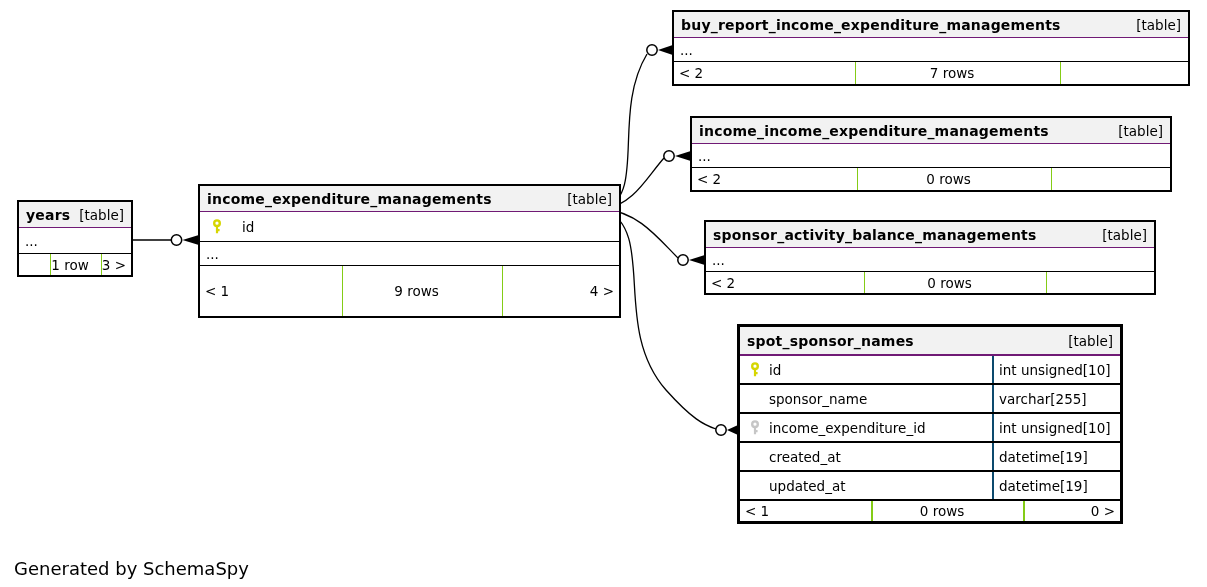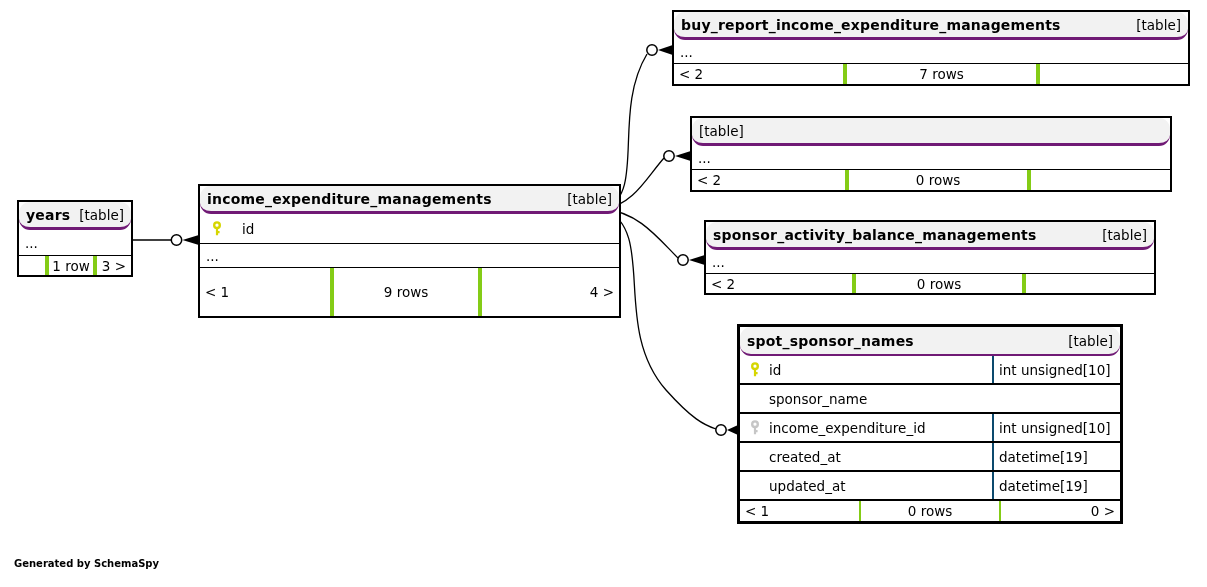--- a/index.html
+++ b/index.html
@@ -3,47 +3,47 @@
 <meta charset="utf-8">
 <style>
   html,body{margin:0;padding:0;background:#ffffff;}
   #canvas{position:relative;width:1207px;height:587px;background:#fff;
           font-family:"DejaVu Sans","Liberation Sans",sans-serif;color:#000;overflow:hidden;}
   #wires{position:absolute;left:0;top:0;width:1207px;height:587px;}
 
   .tbl{position:absolute;background:#fff;border:2px solid #000;box-sizing:border-box;
        display:flex;flex-direction:column;font-size:13.5px;}
   .tbl-ssn{border-width:3px;}
-  .hdr{background:#f2f2f2;border-bottom:3px solid #701a75;display:flex;align-items:center;
-       justify-content:space-between;padding:0 7px;flex:0 0 auto;border-radius:11px;}
+  .hdr{background:#f2f2f2;border-bottom:1px solid #701a75;display:flex;align-items:center;
+       justify-content:space-between;padding:0 7px;flex:0 0 auto;}
   .tbl-ssn .hdr{border-bottom-width:2px;}
   .hdr .t{font-weight:bold;font-size:14px;letter-spacing:.2px;white-space:nowrap;}
   .hdr .tag{font-size:13.5px;white-space:nowrap;}
   .crow{display:flex;align-items:center;border-bottom:1px solid #000;flex:0 0 auto;}
   .tbl-ssn .crow{border-bottom-width:2px;}
   .ell{display:flex;align-items:center;border-bottom:1px solid #000;padding-left:6px;flex:0 0 auto;}
   .ftr{display:flex;align-items:stretch;flex:1 1 auto;}
   .fc{display:flex;align-items:center;box-sizing:border-box;white-space:nowrap;}
   .fc.c{justify-content:center;}
   .fc.l{padding-left:5px;}
   .fc.r{flex:1;justify-content:flex-end;padding-right:5px;}
-  .fc + .fc{border-left:4px solid #84cc16;}
+  .fc + .fc{border-left:1px solid #84cc16;margin-left:12px;}
   .tbl-ssn .fc + .fc{border-left-width:2px;}
 
   .key{width:14px;height:16px;flex:0 0 auto;display:inline-flex;}
   .crow .key{margin-left:10px;}
   .tbl-ssn .crow .key{margin-left:8px;}
   .cname{margin-left:18px;white-space:nowrap;}
   .tbl-ssn .cname{margin-left:7px;}
   .ctype{margin-left:auto;border-left:2px solid #0c4a6e;width:128px;align-self:stretch;
          display:flex;align-items:center;padding-left:5px;box-sizing:border-box;white-space:nowrap;}
   .pk svg .kst{stroke:#d6d600;}
   .fk svg .kst{stroke:#c6c6c6;}
 
-  #note{position:absolute;left:14px;top:558px;font-size:10px;font-weight:bold;}
+  #note{position:absolute;left:14px;top:558px;font-size:18px;}
 </style>
 </head>
 <body>
 
 <div id="canvas">
 
   <svg id="wires" viewBox="0 0 1207 587" xmlns="http://www.w3.org/2000/svg">
     <g stroke="#000" stroke-width="1.3" fill="none">
       <path d="M133,240 L171,240"></path>
       <path d="M605,209 C646,193 612,112 647,54"></path>
@@ -112,20 +112,21 @@
     <div class="ell" style="height:23px">...</div>
     <div class="ftr">
       <div class="fc l" style="width:169px">&lt; 2</div>
       <div class="fc c" style="width:193px">7 rows</div>
       <div class="fc r"></div>
     </div>
   </div>
 
   <div class="tbl" style="left:690px;top:116px;width:482px;height:76px">
     <div class="hdr" style="height:25px">
+      <span class="t">income_income_expenditure_managements</span>
       <span class="tag">[table]</span>
     </div>
     <div class="ell" style="height:23px">...</div>
     <div class="ftr">
       <div class="fc l" style="width:153px">&lt; 2</div>
       <div class="fc c" style="width:182px">0 rows</div>
       <div class="fc r"></div>
     </div>
   </div>
 
@@ -155,20 +156,21 @@
               <path d="M7 7 L7 14.2 M7 11.2 L9.6 11.2" stroke-width="2.2"></path>
             </g>
           </svg>
       </span>
       <span class="cname">id</span>
       <span class="ctype">int unsigned[10]</span>
     </div>
     <div class="crow" style="height:27px">
       <span class="key"></span>
       <span class="cname">sponsor_name</span>
+      <span class="ctype">varchar[255]</span>
     </div>
     <div class="crow" style="height:27px">
       <span class="key fk">
         <svg width="14" height="16" viewBox="0 0 14 16">
             <g class="kst" fill="none" stroke-width="2.4" stroke="#c6c6c6">
               <circle cx="7" cy="4.2" r="2.8"></circle>
               <path d="M7 7 L7 14.2 M7 11.2 L9.6 11.2" stroke-width="2.2"></path>
             </g>
           </svg>
       </span>

